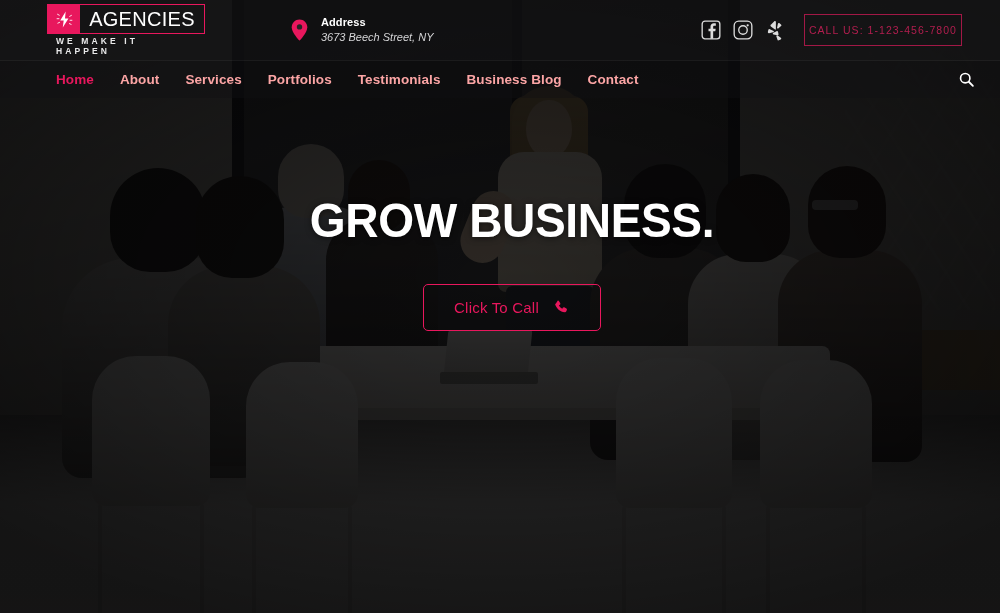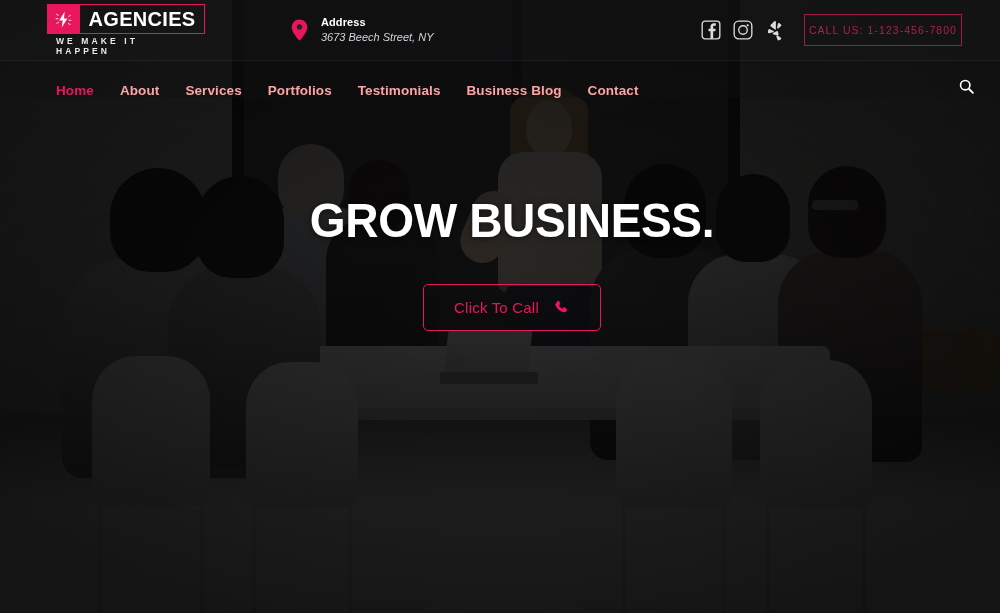--- a/index.html
+++ b/index.html
@@ -106,38 +106,38 @@
     background:radial-gradient(ellipse 70% 60% at 50% 45%,rgba(0,0,0,.18),rgba(0,0,0,.62));}
 
   
   .header{position:absolute;left:0;top:0;width:1000px;z-index:20;}
   .topbar{height:60px;display:flex;align-items:center;padding:0 38px 0 56px;
     background:rgba(22,22,24,.55);}
   .logo{display:flex;flex-direction:column;align-items:center;width:140px;}
   .logo-row{display:flex;align-items:stretch;border:1px solid #e8175d;height:30px;}
   .logo-mark{width:32px;background:#e8175d;display:flex;align-items:center;justify-content:center;}
   .logo-mark svg{display:block;}
-  .logo-word{padding:0 9px;display:flex;align-items:center;font-size:20px;font-weight:bold;
+  .logo-word{padding:0 9px;display:flex;align-items:center;font-size:20px;font-weight:normal;
     color:#fff;letter-spacing:.3px;font-family:"Liberation Sans",sans-serif;text-align:right;}
   .logo-tag{margin-top:2px;font-size:8.5px;letter-spacing:3.1px;color:#e9e9ea;font-weight:bold;}
 
   .info-group{display:flex;align-items:center;gap:19px;margin-left:92px;}
   .info{display:flex;align-items:center;gap:11px;}
   .info-ic{width:22px;height:24px;display:flex;align-items:center;justify-content:center;}
   .info-txt{line-height:1.35;}
   .info-title{font-size:11px;font-weight:bold;color:#ffffff;letter-spacing:.1px;}
   .info-sub{font-size:11px;color:#d5d5d7;font-style:italic;}
 
   .right-group{display:flex;align-items:center;margin-left:auto;gap:18px;}
   .socials{display:flex;align-items:center;gap:10px;}
   .soc{width:22px;height:22px;display:flex;align-items:center;justify-content:center;cursor:pointer;}
   .callbtn{border:1px solid #a21846;color:#b31e4f;font-size:10.5px;letter-spacing:1.05px;
     padding:9px 4px;background:transparent;cursor:pointer;font-weight:normal;white-space:nowrap;}
 
-  .navbar{height:38px;display:flex;align-items:flex-end;padding:0 22px 0 56px;
+  .navbar{height:38px;display:flex;align-items:center;padding:0 22px 0 56px;
     background:rgba(16,16,18,.42);border-top:1px solid rgba(255,255,255,.06);}
   .nav{display:flex;align-items:center;gap:26px;}
   .nav a{font-size:13.5px;font-weight:bold;color:#fca5a5;text-decoration:none;cursor:pointer;
     letter-spacing:.1px;}
   .nav a.active{color:#e8175d;}
   .search-btn{margin-left:auto;width:24px;height:24px;display:flex;align-items:center;
     justify-content:center;cursor:pointer;}
 
   
   .hero{position:absolute;left:12px;top:196px;width:1000px;z-index:15;text-align:center;}

